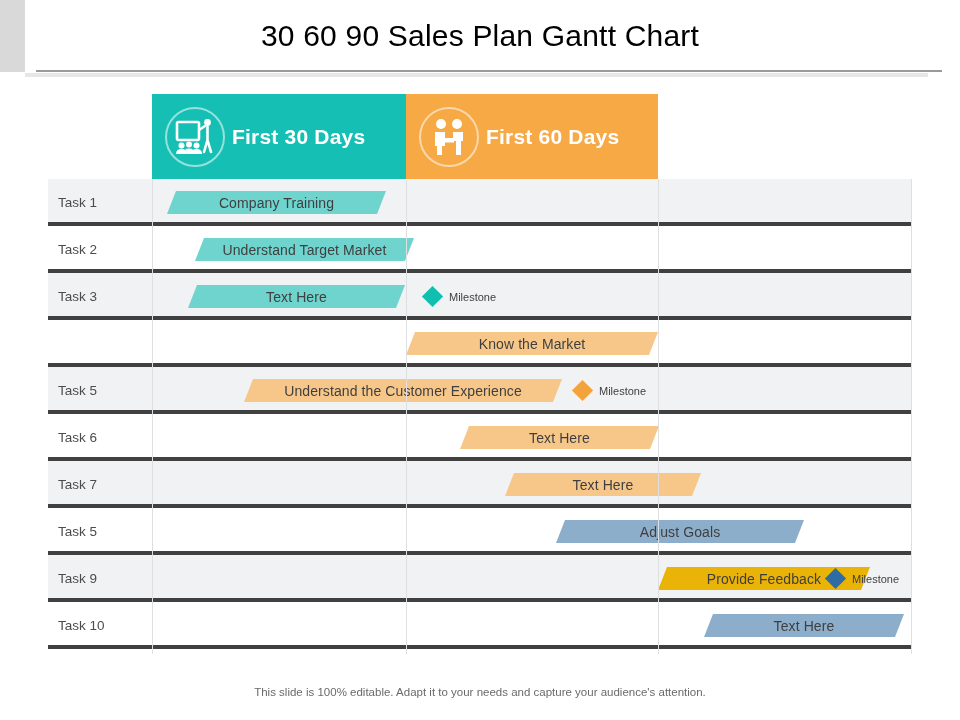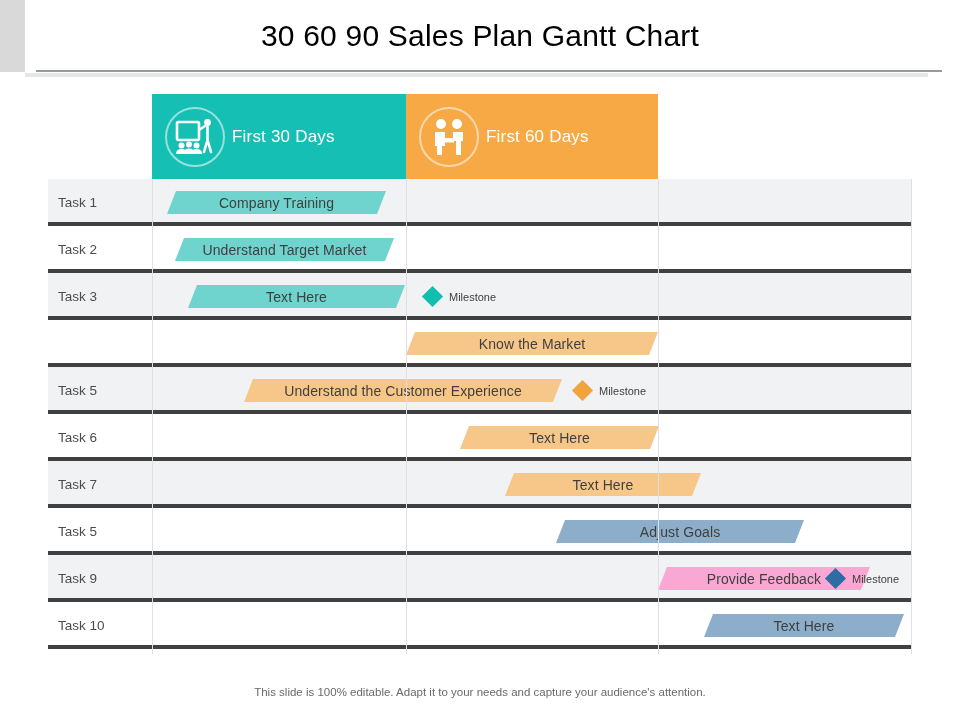--- a/index.html
+++ b/index.html
@@ -79,22 +79,22 @@
     margin-left: 12px;
     margin-right: 6px;
     flex: 0 0 auto;
     display: flex;
     align-items: center;
     justify-content: center;
   }
   .phase-icon-wrap svg { display: block; }
   .phase-label {
     color: #ffffff;
-    font-size: 17px;
-    font-weight: normal;
+    font-size: 21px;
+    font-weight: bold;
     white-space: nowrap;
     letter-spacing: 0.2px;
   }
 
   
   .grid-body {
     position: absolute;
     left: 0; top: 85px;
     width: 864px; height: 475px;
   }
@@ -227,21 +227,21 @@
 
   <div class="grid-body">
       <div class="row stripe" style="top: 0px;">
         <div class="row-label">Task 1</div>
         <div class="bar" style="left: 119px; width: 219px; background: rgb(111, 211, 206);">
           <span class="bar-text">Company Training</span>
         </div>
       </div>
       <div class="row plain" style="top: 47px;">
         <div class="row-label">Task 2</div>
-        <div class="bar" style="left: 127px; width: 219px; background: rgb(111, 211, 206);">
+        <div class="bar" style="left: 147px; width: 219px; background: rgb(111, 211, 206);">
           <span class="bar-text">Understand Target Market</span>
         </div>
       </div>
       <div class="row stripe" style="top: 94px;">
         <div class="row-label">Task 3</div>
         <div class="bar" style="left: 140px; width: 217px; background: rgb(111, 211, 206);">
           <span class="bar-text">Text Here</span>
         </div>
         <div class="milestone" style="left: 377px;">
           <span class="diamond" style="background: rgb(17, 191, 176);"></span>
@@ -276,21 +276,21 @@
         </div>
       </div>
       <div class="row plain" style="top: 329px;">
         <div class="row-label">Task 5</div>
         <div class="bar" style="left: 508px; width: 248px; background: rgb(140, 174, 203);">
           <span class="bar-text">Adjust Goals</span>
         </div>
       </div>
       <div class="row stripe" style="top: 376px;">
         <div class="row-label">Task 9</div>
-        <div class="bar" style="left: 610px; width: 212px; background: #f9a8d4;">
+        <div class="bar" style="left: 610px; width: 212px; background: #eab308;">
           <span class="bar-text">Provide Feedback</span>
         </div>
         <div class="milestone" style="left: 780px;">
           <span class="diamond" style="background: rgb(46, 109, 164);"></span>
           <span class="milestone-text">Milestone</span>
         </div>
       </div>
       <div class="row plain" style="top: 423px;">
         <div class="row-label">Task 10</div>
         <div class="bar" style="left: 656px; width: 200px; background: rgb(140, 174, 203);">

